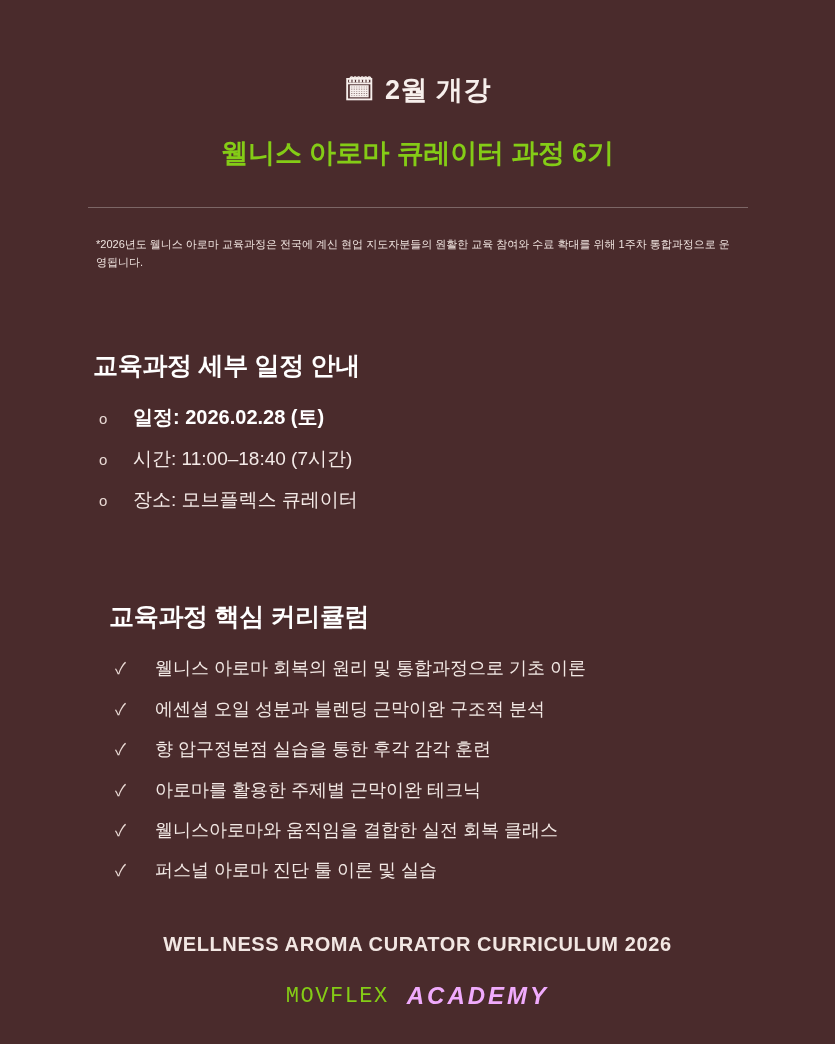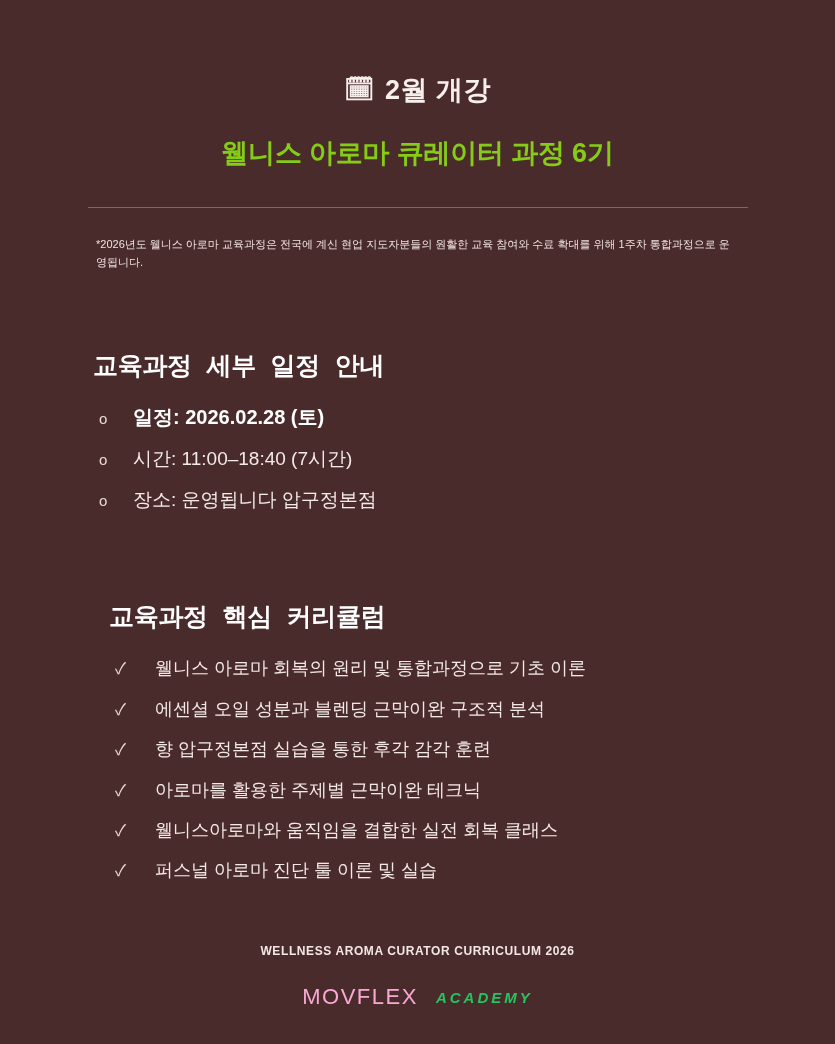--- a/index.html
+++ b/index.html
@@ -68,21 +68,20 @@
     color: #efe3df;
     padding: 0 8px;
   }
 
   
   .section-heading {
     font-size: 25px;
     font-weight: bold;
     color: #ffffff;
     letter-spacing: -0.3px;
-    font-family: Liberation Mono, monospace;
   }
   .section-1 { margin-top: 46px; padding-left: 5px;}
   .section-2 { margin-top: 52px; padding-left: 5px; margin-left: 16px;}
 
   .info-list {
     list-style: none;
     margin: 22px 0 0 0;
     padding: 0 0 0 6px;
   }
   .info-list li {
@@ -126,44 +125,44 @@
     color: #ecdcd7;
   }
 
   
   .footer {
     margin-top: auto;
     text-align: center;
     padding-bottom: 34px;
   }
   .footer-caption {
-    font-size: 12px;
+    font-size: 20px;
     font-weight: bold;
     letter-spacing: 0.6px;
     color: #f2e7e3;
   }
   .brand {
     margin-top: 26px;
     display: flex;
     align-items: center;
     justify-content: center;
     gap: 18px;
   }
   .brand-mark {
-    font-family: Liberation Sans, sans-serif;
+    font-family: Liberation Mono, monospace;
     font-size: 22px;
     letter-spacing: 1.5px;
-    color: #f9a8d4;
+    color: #84cc16;
   }
   .brand-sub {
-    font-size: 15px;
+    font-size: 24px;
     font-style: italic;
     font-weight: bold;
     letter-spacing: 3px;
-    color: #22c55e;
+    color: #f0abfc;
   }
 </style>
 </head>
 <body>
 
 <div class="page">
 
   <div class="header">
     <div class="kicker">
       <span class="cal-icon">🗓</span>
@@ -182,21 +181,21 @@
       <li class="strong">
         <span class="marker">o</span>
         <span class="text">일정: 2026.02.28 (토)</span>
       </li>
       <li>
         <span class="marker">o</span>
         <span class="text">시간: 11:00–18:40 (7시간)</span>
       </li>
       <li>
         <span class="marker">o</span>
-        <span class="text">장소: 운영됩니다 압구정본점</span>
+        <span class="text">장소: 모브플렉스 큐레이터</span>
       </li>
     </ul>
   </div>
 
   <div class="section-2">
     <h2 class="section-heading">교육과정 핵심 커리큘럼</h2>
     <ul class="check-list">
       <li>
         <span class="marker">✓</span>
         <span class="text">웰니스 아로마 회복의 원리 및 통합과정으로 기초 이론</span>

